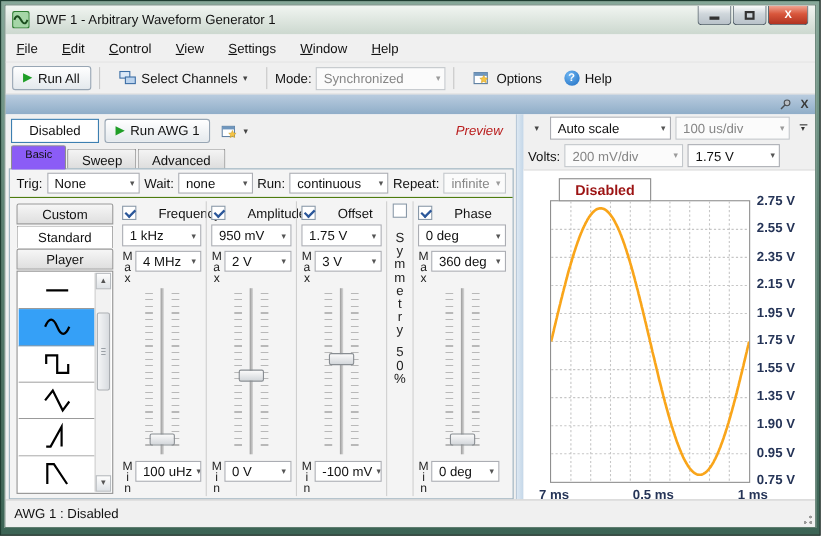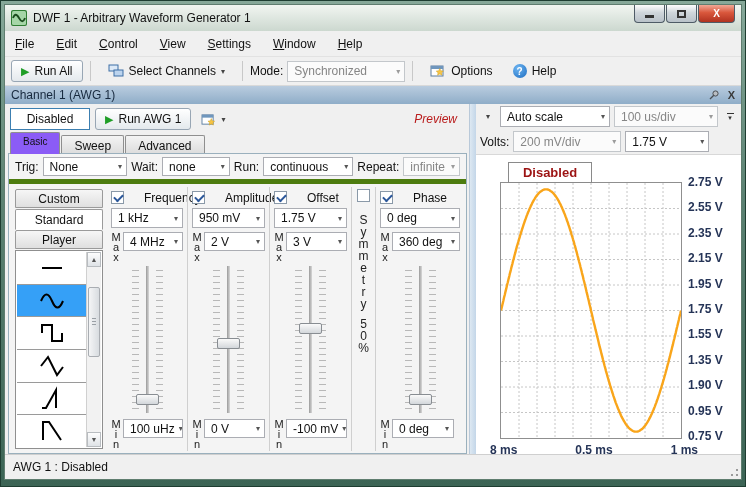--- a/index.html
+++ b/index.html
@@ -77,21 +77,21 @@
          background:linear-gradient(180deg,#f4f4f4,#dcdcdc); border-radius:2px 2px 0 0; margin-right:1px; height:19px; }
   .tab.active { background:#8b5cf6; height:22px; position:relative; z-index:2; font-size:10px; }
   .tab-body { flex:1; border:1px solid #9ab0bd; background:#f4f4f4; margin-top:-1px;
               display:flex; flex-direction:column; min-height:0; }
 
   
   .trig-row { height:25px; display:flex; align-items:center; gap:4px; padding:2px 6px; font-size:12px; color:#111; }
   .trig-row .combo { height:19px; }
 
   
-  .gen-area { flex:1; display:flex; min-height:0; border-top:5px solid #4d7c0f; padding:3px 2px 2px 4px; }
+  .gen-area { flex:1; display:flex; min-height:0; border-top:1px solid #4d7c0f; padding:3px 2px 2px 4px; }
 
   .shape-col { width:94px; display:flex; flex-direction:column; padding:2px 4px 2px 2px; }
   .shape-btn { height:19px; font-size:12px; color:#111; border:1px solid #9a9a9a;
                background:linear-gradient(180deg,#f6f6f6,#dfdfdf); border-radius:2px 2px 0 0;
                display:flex; align-items:center; justify-content:center; margin-bottom:1px; }
   .shape-btn.active { background:#fff; height:21px; margin-bottom:0; border-bottom-color:#fff; }
   .shape-list-wrap { flex:1; border:1px solid #8f8f8f; background:#fff; display:flex; min-height:0; margin-top:0; padding:1px; }
   .shape-list { flex:1; display:flex; flex-direction:column; }
   .shape-item { flex:1; border-bottom:1px solid #9a9a9a; display:flex; align-items:center; justify-content:center; background:#fff; }
   .shape-item:last-child { border-bottom:none; }
@@ -226,21 +226,20 @@
       </svg>
       <span>Options</span>
     </button>
     <button class="btn flat">
       <span class="help-ico">?</span>
       <span>Help</span>
     </button>
   </div>
 
   <div class="chan-hdr">
-    <span>Channel 1 (AWG 1)</span>
     <span class="sp"></span>
     <svg class="icon-svg" width="12" height="12" viewBox="0 0 12 12">
       <circle cx="7.5" cy="4.5" r="2.6" fill="#b9bdc2" stroke="#4a4e53"></circle>
       <path d="M5.8 6.2 L2 10" stroke="#4a4e53" stroke-width="1.3" fill="none"></path>
     </svg>
     <span class="hdr-ico">X</span>
   </div>
 
   <div class="main">
 
@@ -522,21 +521,21 @@
               <div>2.15 V</div>
               <div>1.95 V</div>
               <div>1.75 V</div>
               <div>1.55 V</div>
               <div>1.35 V</div>
               <div>1.90 V</div>
               <div>0.95 V</div>
               <div>0.75 V</div>
             </div>
         <div class="x-ticks">
-          <span>8 ms</span>
+          <span>7 ms</span>
           <span>0.5 ms</span>
           <span>1 ms</span>
         </div>
       </div>
     </div>
   </div>
 
   <div class="statusbar">
     <span>AWG 1 : Disabled</span>
     <span class="grip"></span>

